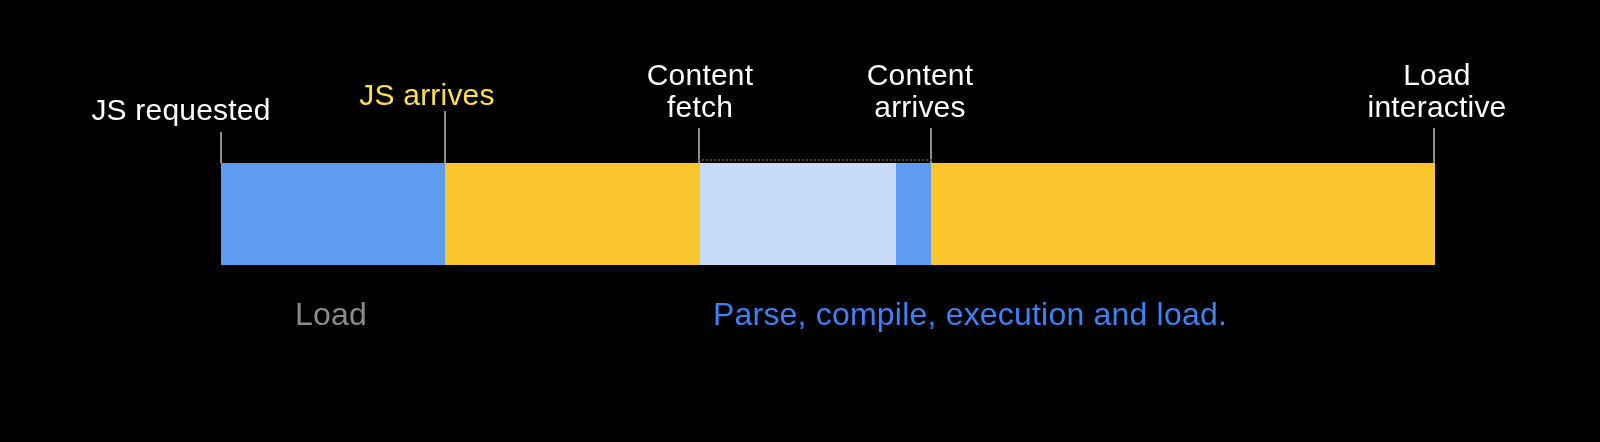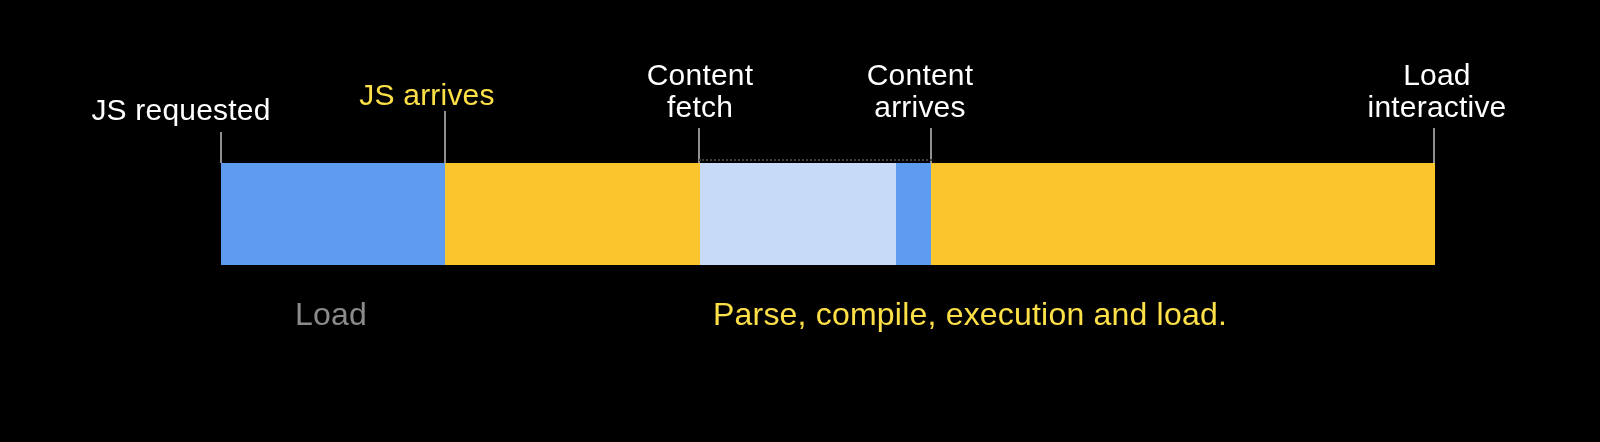--- a/index.html
+++ b/index.html
@@ -67,15 +67,15 @@
 
   <div class="bar">
     <div class="seg s0" style="background: rgb(94, 156, 239);"></div>
     <div class="seg s1" style="background: rgb(251, 197, 45);"></div>
     <div class="seg s2" style="background: rgb(199, 218, 248);"></div>
     <div class="seg s3" style="background: rgb(94, 156, 239);"></div>
     <div class="seg s4" style="background: rgb(251, 197, 45);"></div>
   </div>
 
   <div class="phase p0" style="color: rgb(139, 139, 139);">Load</div>
-  <div class="phase p1" style="color: #fde047; text-align: right;">Parse, compile, execution and load.</div>
+  <div class="phase p1" style="color: #3b82f6; text-align: right;">Parse, compile, execution and load.</div>
 
 </div>
 
 </body></html>

